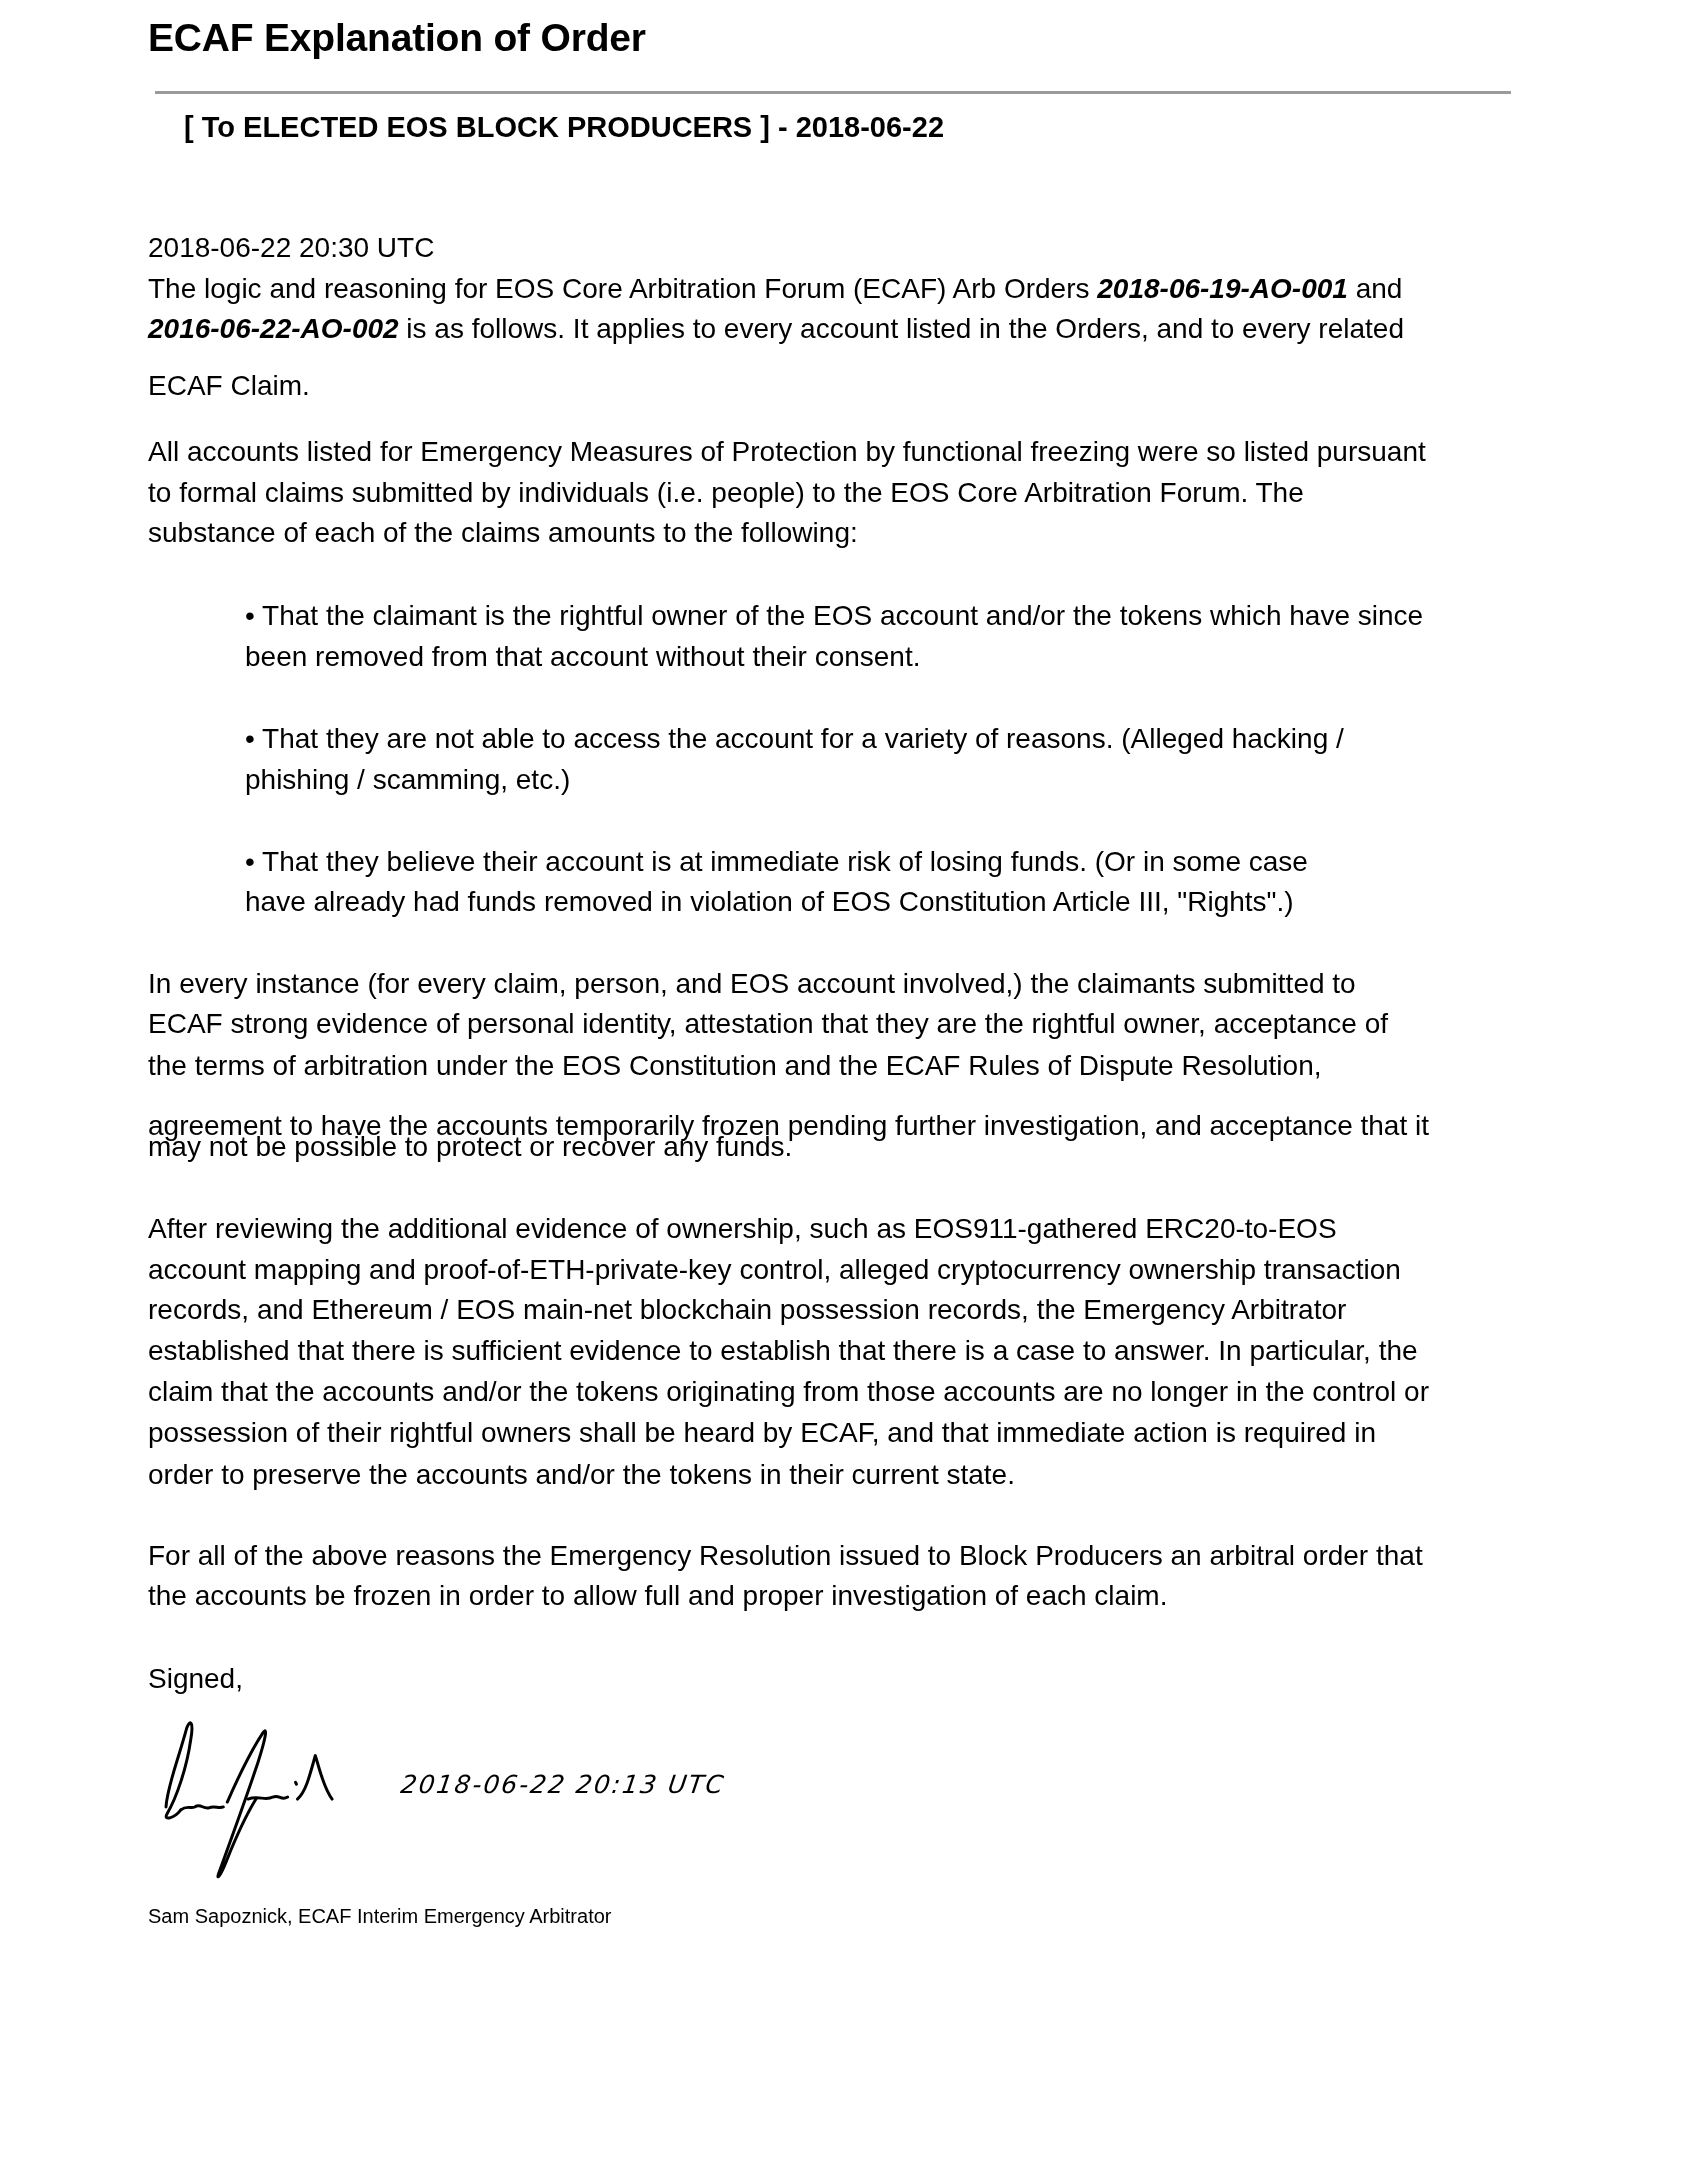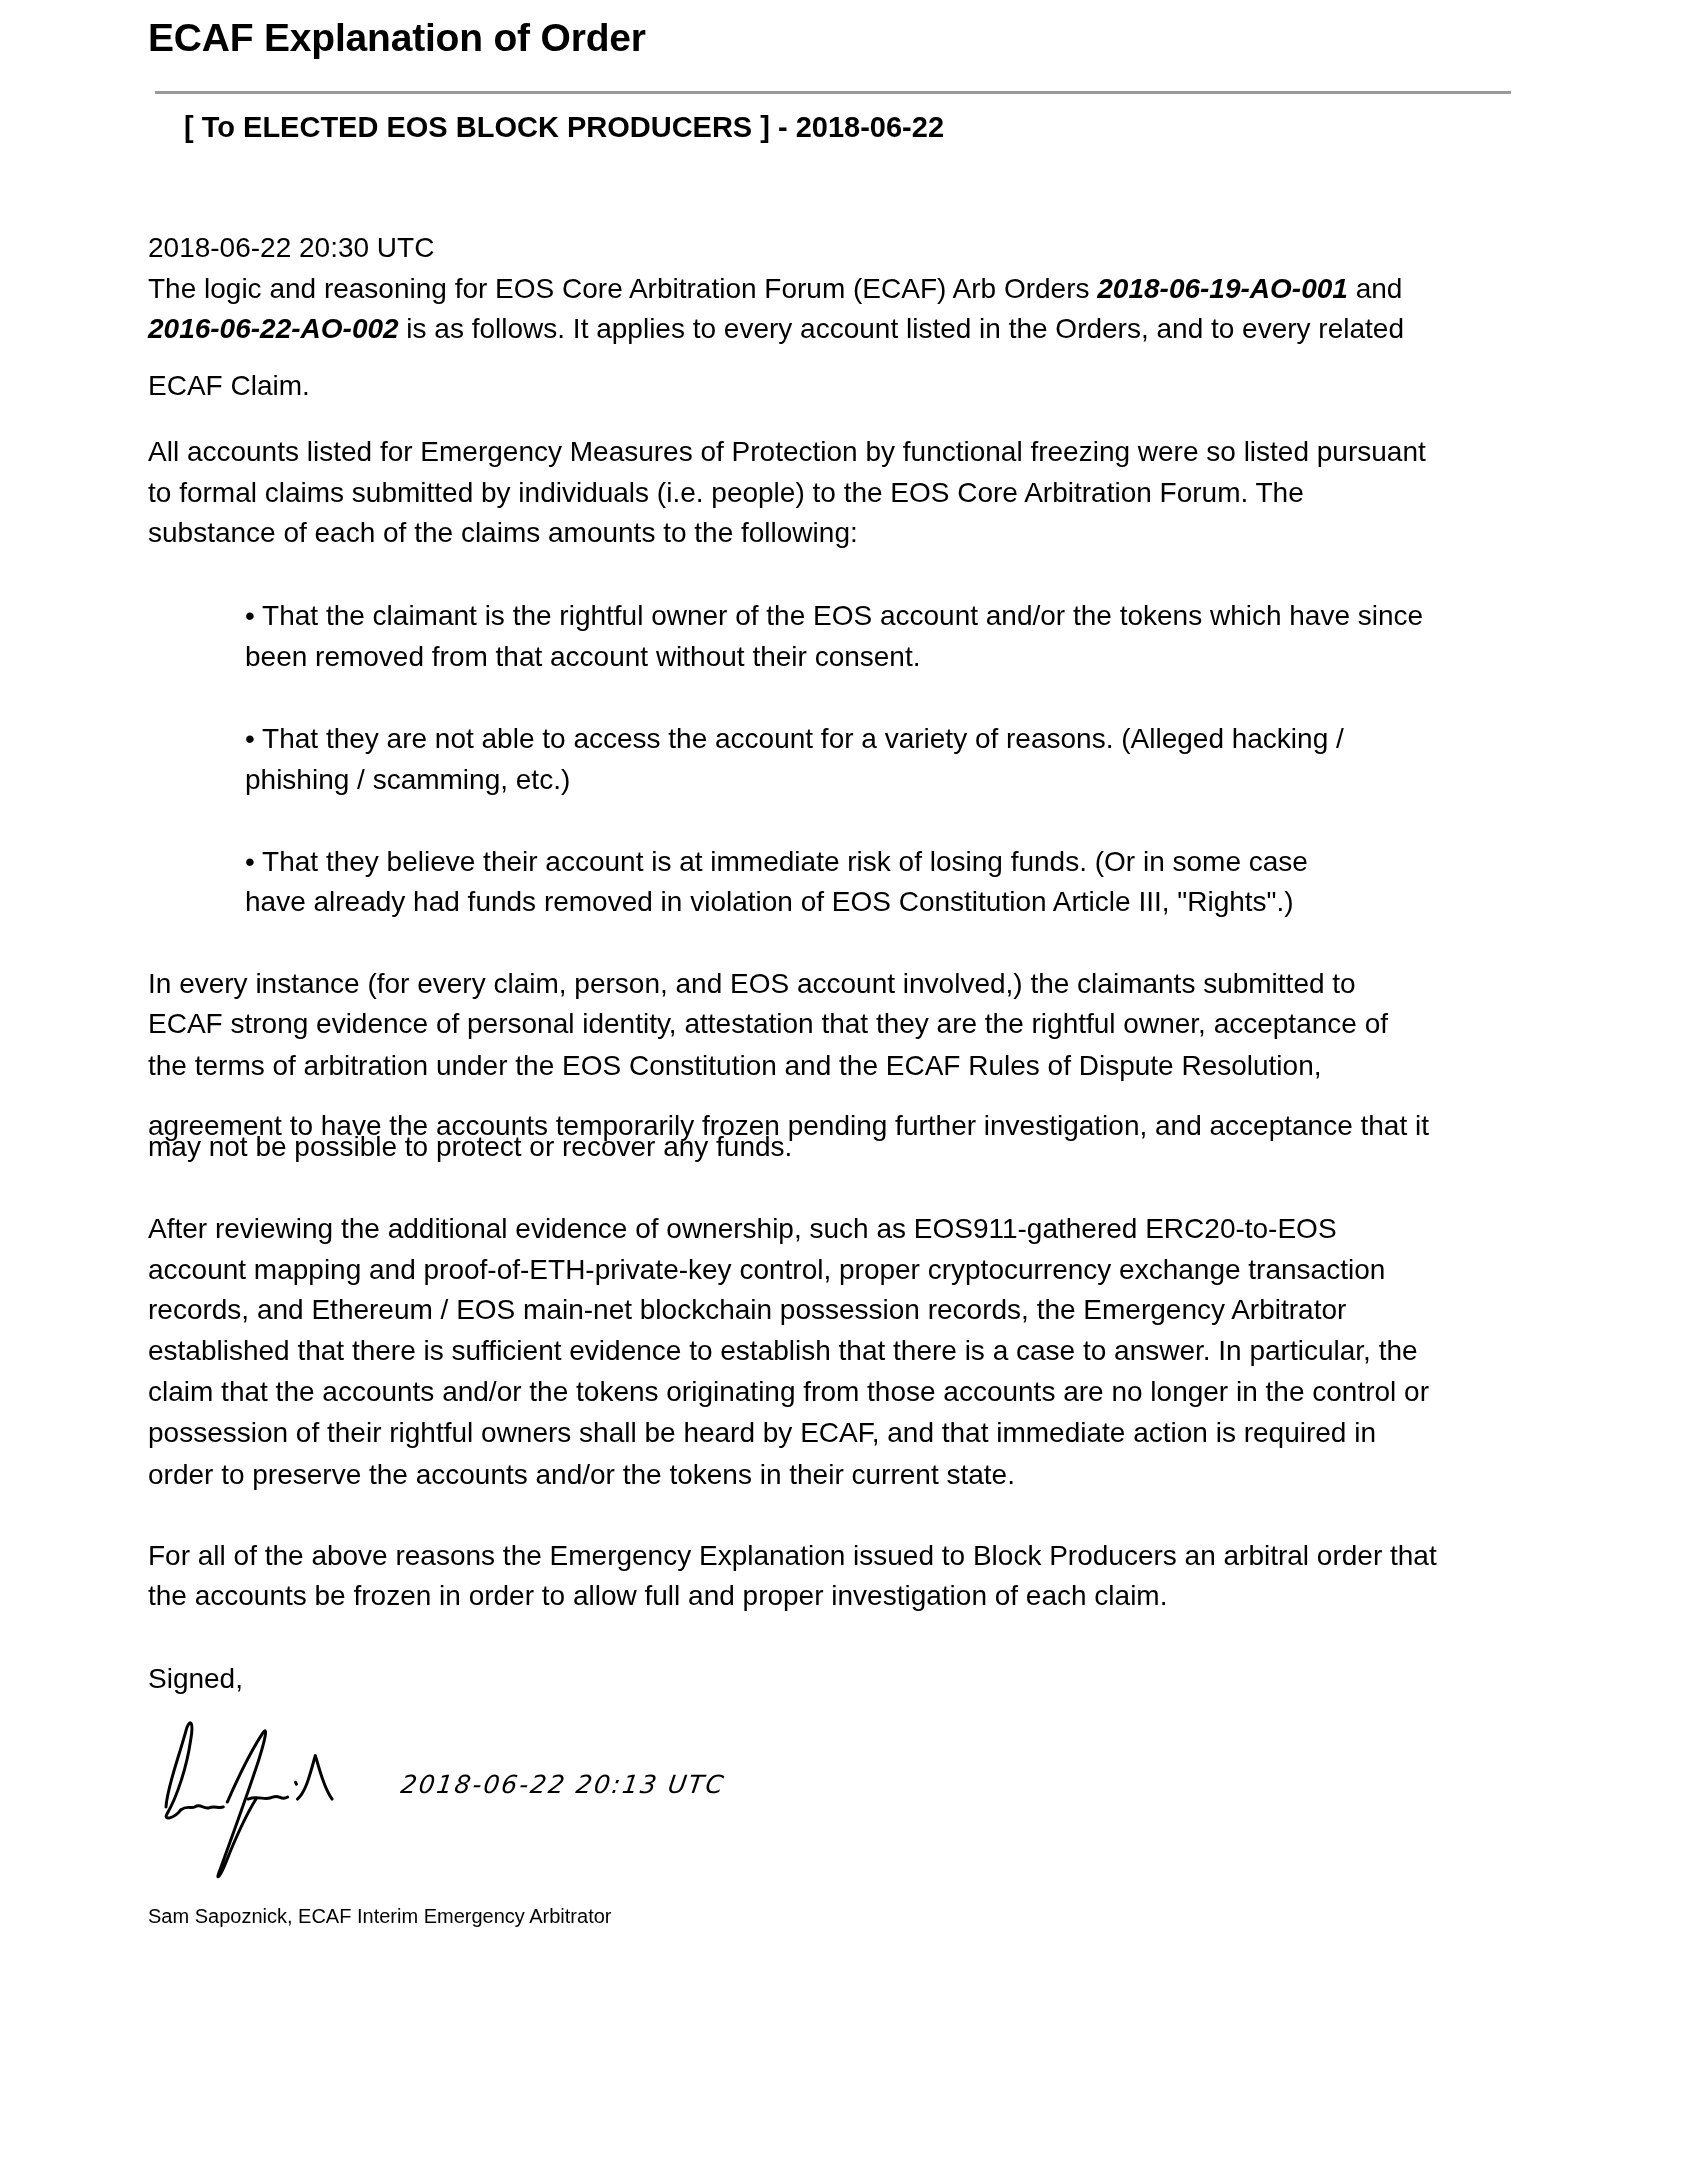--- a/index.html
+++ b/index.html
@@ -42,28 +42,28 @@
   <div class="ln ind" style="top:812px">• That they believe their account is at immediate risk of losing funds. (Or in some case</div>
   <div class="ln ind" style="top:852px">have already had funds removed in violation of EOS Constitution Article III, "Rights".)</div>
 
   <div class="ln" style="top:934px">In every instance (for every claim, person, and EOS account involved,) the claimants submitted to</div>
   <div class="ln" style="top:974px">ECAF strong evidence of personal identity, attestation that they are the rightful owner, acceptance of</div>
   <div class="ln" style="top:1016px">the terms of arbitration under the EOS Constitution and the ECAF Rules of Dispute Resolution,</div>
   <div class="ln" style="top:1076px">agreement to have the accounts temporarily frozen pending further investigation, and acceptance that it</div>
   <div class="ln" style="top:1097px">may not be possible to protect or recover any funds.</div>
 
   <div class="ln" style="top:1179px">After reviewing the additional evidence of ownership, such as EOS911-gathered ERC20-to-EOS</div>
-  <div class="ln" style="top:1220px">account mapping and proof-of-ETH-private-key control, proper cryptocurrency exchange transaction</div>
+  <div class="ln" style="top:1220px">account mapping and proof-of-ETH-private-key control, alleged cryptocurrency ownership transaction</div>
   <div class="ln" style="top:1260px">records, and Ethereum / EOS main-net blockchain possession records, the Emergency Arbitrator</div>
   <div class="ln" style="top:1301px">established that there is sufficient evidence to establish that there is a case to answer.  In particular, the</div>
   <div class="ln" style="top:1342px">claim that the accounts and/or the tokens originating from those accounts are no longer in the control or</div>
   <div class="ln" style="top:1383px">possession of their rightful owners shall be heard by ECAF, and that immediate action is required in</div>
   <div class="ln" style="top:1425px">order to preserve the accounts and/or the tokens in their current state.</div>
 
-  <div class="ln" style="top:1506px">For all of the above reasons the Emergency Explanation issued to Block Producers an arbitral order that</div>
+  <div class="ln" style="top:1506px">For all of the above reasons the Emergency Resolution issued to Block Producers an arbitral order that</div>
   <div class="ln" style="top:1546px">the accounts be frozen in order to allow full and proper investigation of each claim.</div>
 
   <div class="ln" style="top:1629px">Signed,</div>
 
   <svg class="sig" viewBox="0 0 560 175">
     <g fill="none" stroke="#000" stroke-width="3" stroke-linecap="round" stroke-linejoin="round">
       <path d="M17,90 C18,70 30,40 38,10 C42,0 45,5 42,22 C38,50 28,80 18,97 C14,104 25,102 32,93"></path>
       <path d="M32,93 C38,88 42,92 46,90 C52,86 54,92 60,91 C66,88 70,92 75,90"></path>
       <path d="M79,85 C90,60 105,30 115,15 C120,8 118,20 110,45 C95,90 80,130 70,158 C68,164 72,160 78,145 C90,115 100,95 108,82"></path>
       <path d="M100,82 C110,78 118,84 125,80 C132,77 133,84 140,80"></path>

